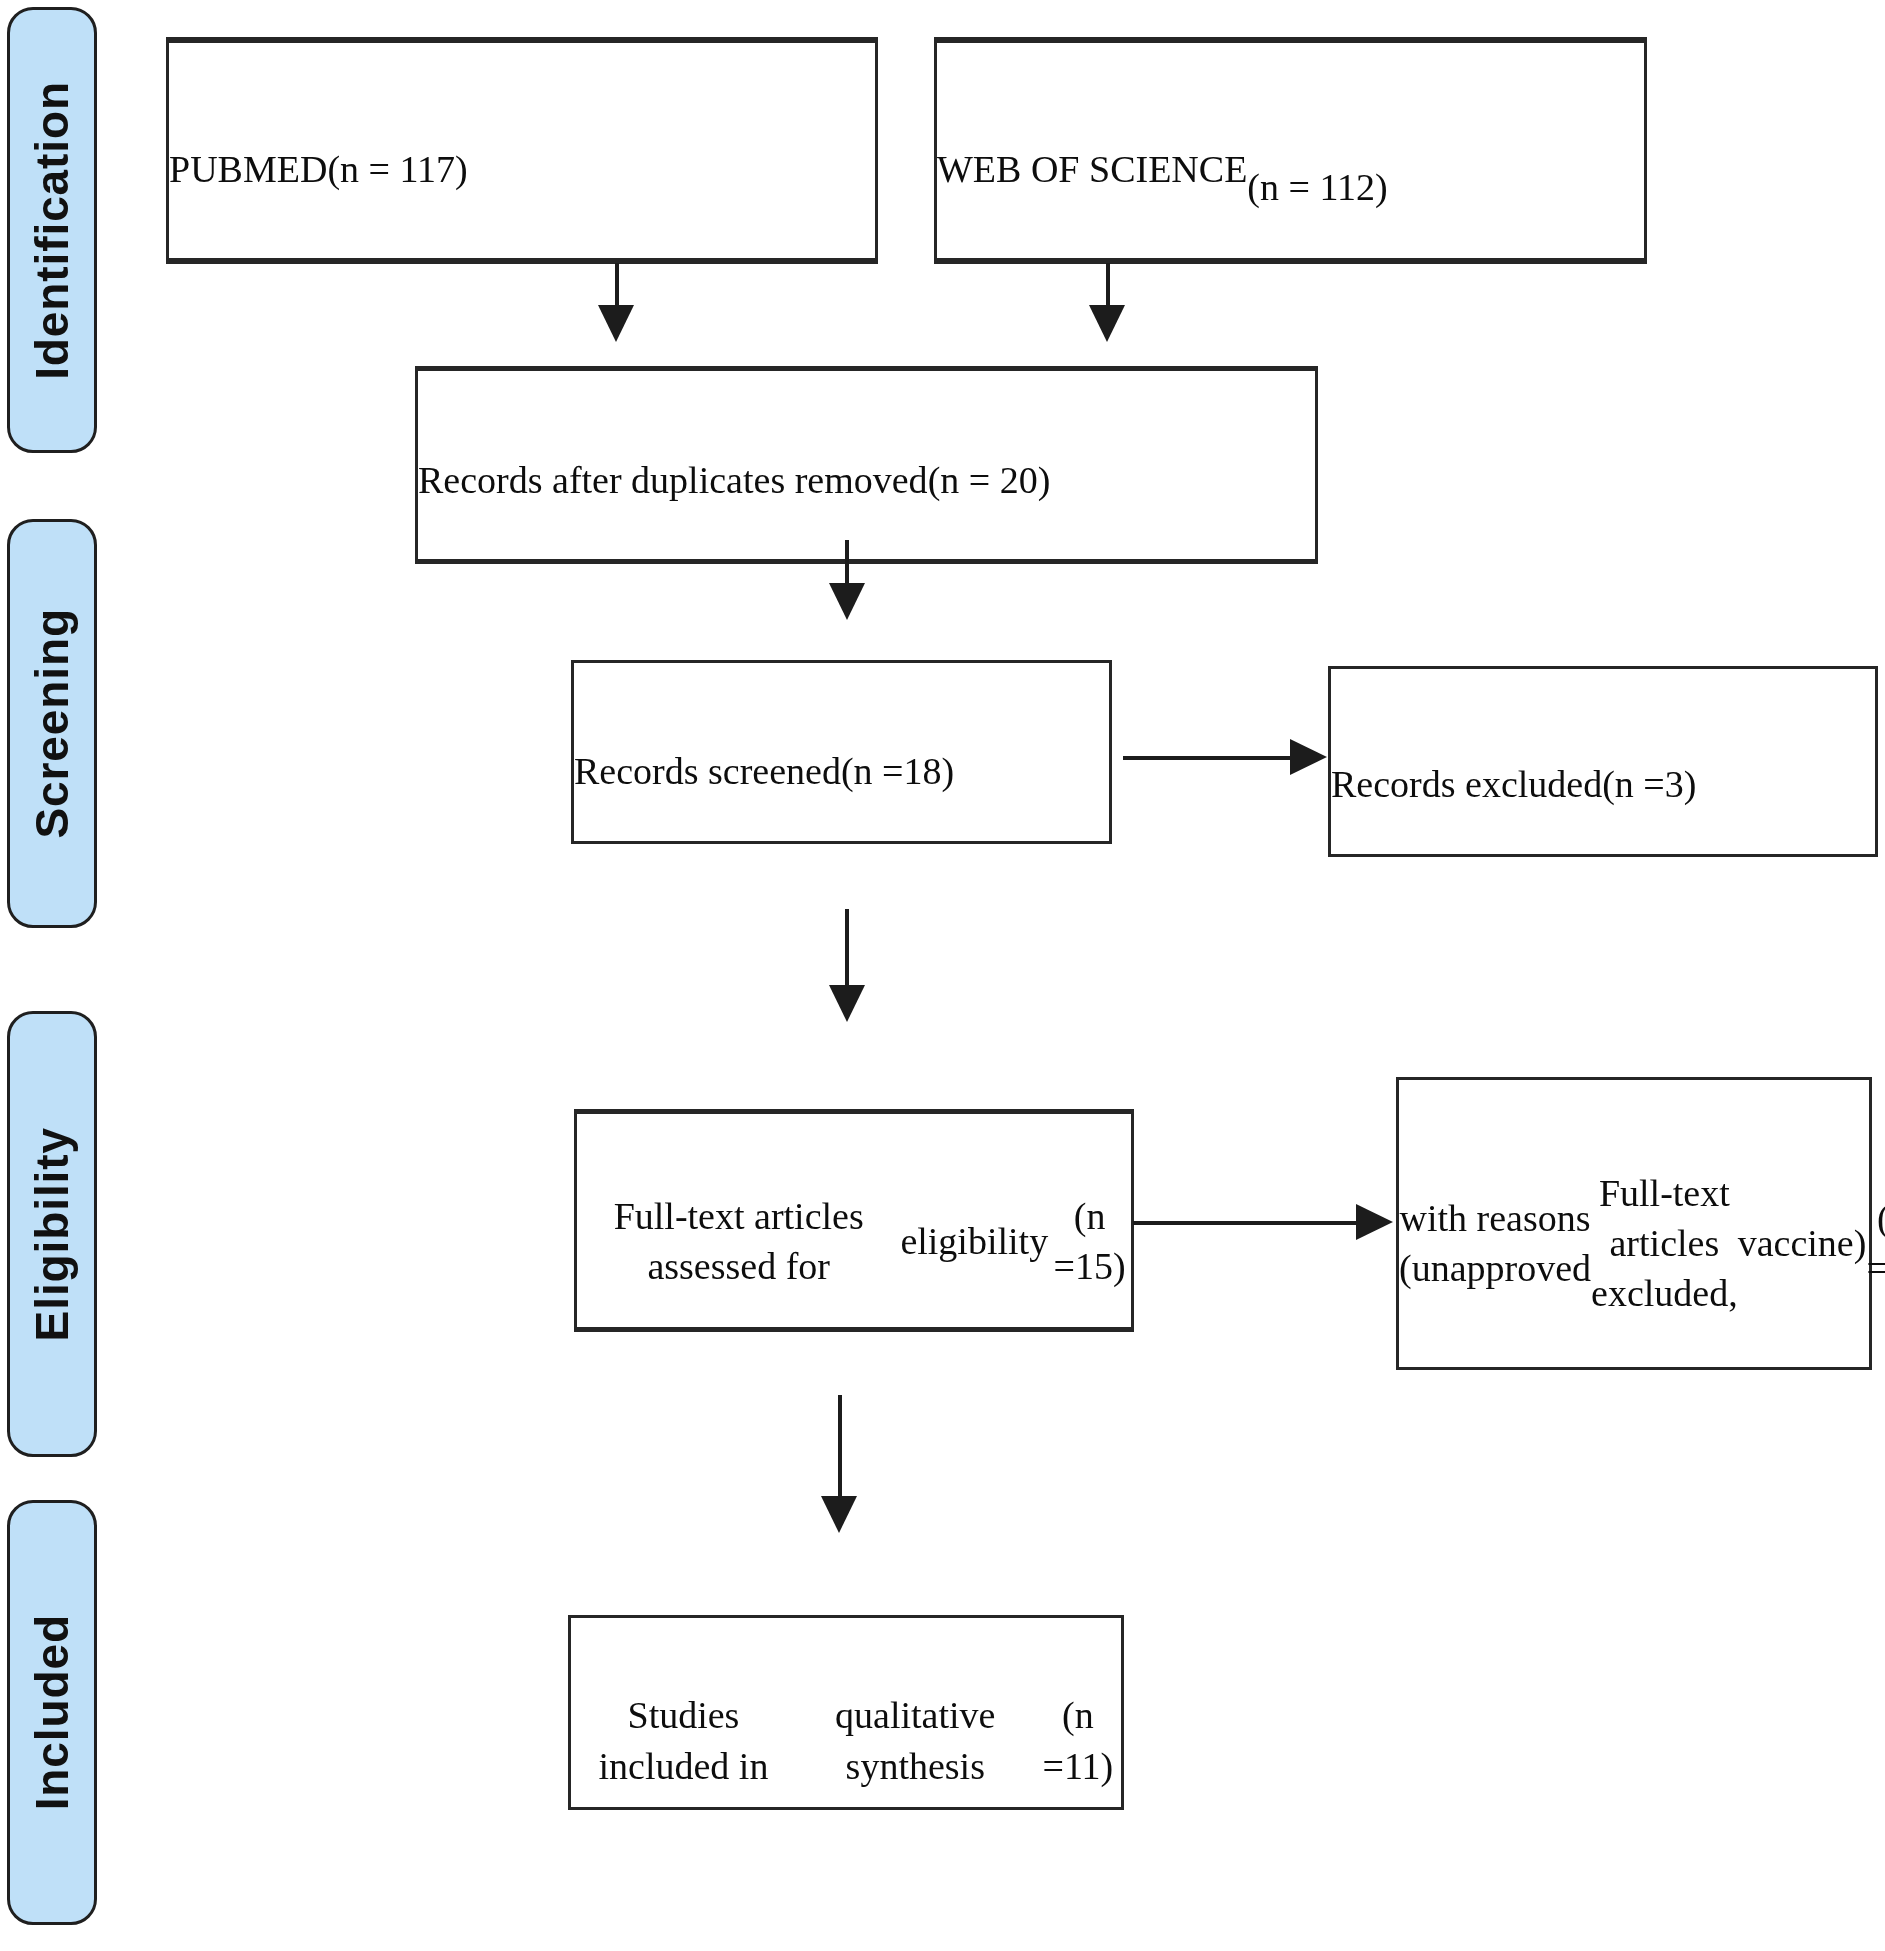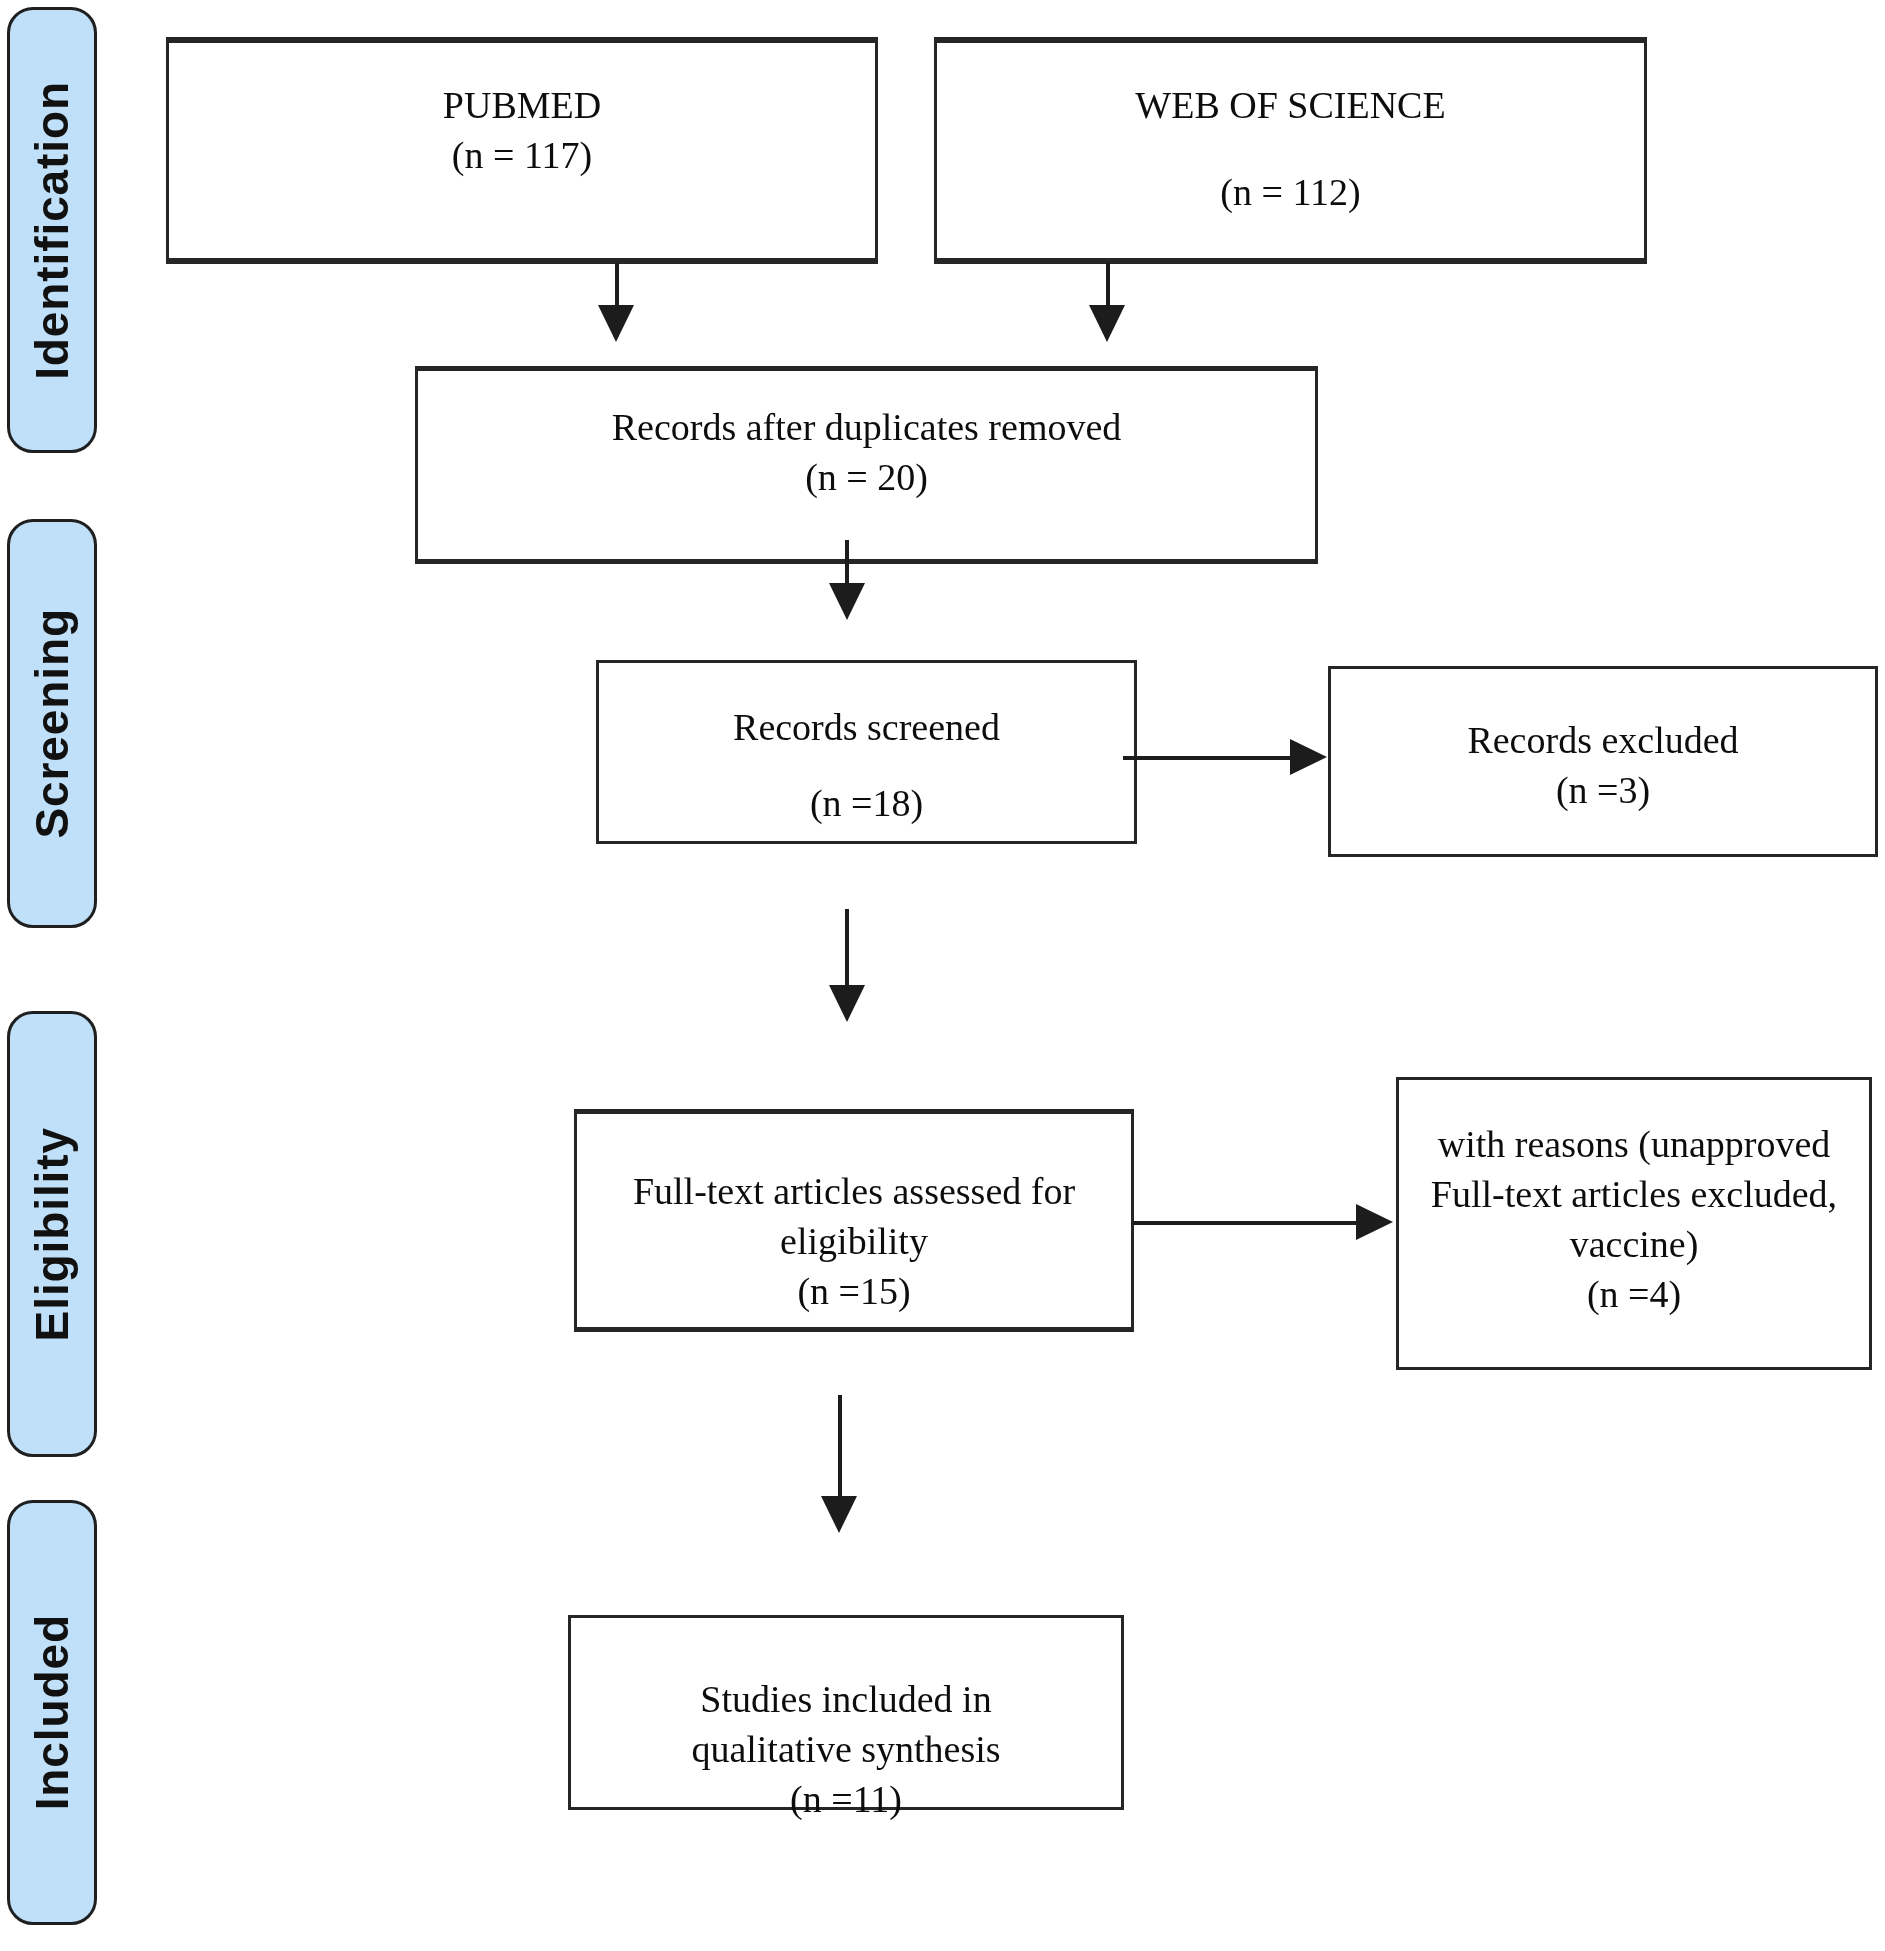--- a/index.html
+++ b/index.html
@@ -20,32 +20,32 @@
   }
   #stage-identification { top:7.4px;    height:446px; }
   #stage-screening      { top:519px;  height:409px; }
   #stage-eligibility    { top:1011px; height:446px; }
   #stage-included       { top:1500px; height:425px; }
 
   
   .box {
     position:absolute; box-sizing:border-box; background:#ffffff;
     border:3.7px solid #262626;
-    display:flex; flex-direction:column; align-items:center;
+    display:flex; flex-direction:row; align-items:center;
     text-align:center; font-size:38px; line-height:1.32;
   }
   .box span { display:block; }
   #box-pubmed      { left:166px;  top:37px;   width:712px; height:227px; padding-top:37px;
                      border-top-width:6.5px; border-bottom-width:6.5px; }
   #box-wos         { left:934px; top:37px;   width:713px; height:227px; padding-top:37px;
                      border-top-width:6.5px; border-bottom-width:6.5px; }
   #box-wos .gap-top { margin-top:37px; }
   #box-dup         { left:415px;  top:366px;  width:903px; height:198px; padding-top:31px;
                      border-top-width:5.5px; border-bottom-width:5.5px; }
-  #box-screened    { left:596px;  top:660px;  width:541px; height:184px; padding-top:39px;gap:26px; }
+  #box-screened    { left:571px;  top:660px;  width:541px; height:184px; padding-top:39px; }
   #box-excluded    { left:1328px; top:666px;  width:550px; height:191px; padding-top:46px; }
   #box-fulltext    { left:574px;  top:1109px; width:560px; height:223px; padding-top:41px;
                      border-top-width:5.5px; border-bottom-width:5.5px;justify-content:center; }
   #box-ft-excluded { left:1396px; top:1077px; width:476px; height:293px; padding-top:39px; }
   #box-included    { left:568px;  top:1615px; width:556px; height:195px; padding-top:56px; }
 
   
   .vshaft { position:absolute; width:3.7px;  background:#1c1c1c; }
   .hshaft { position:absolute; height:3.7px; background:#1c1c1c; }
   .head-down {

